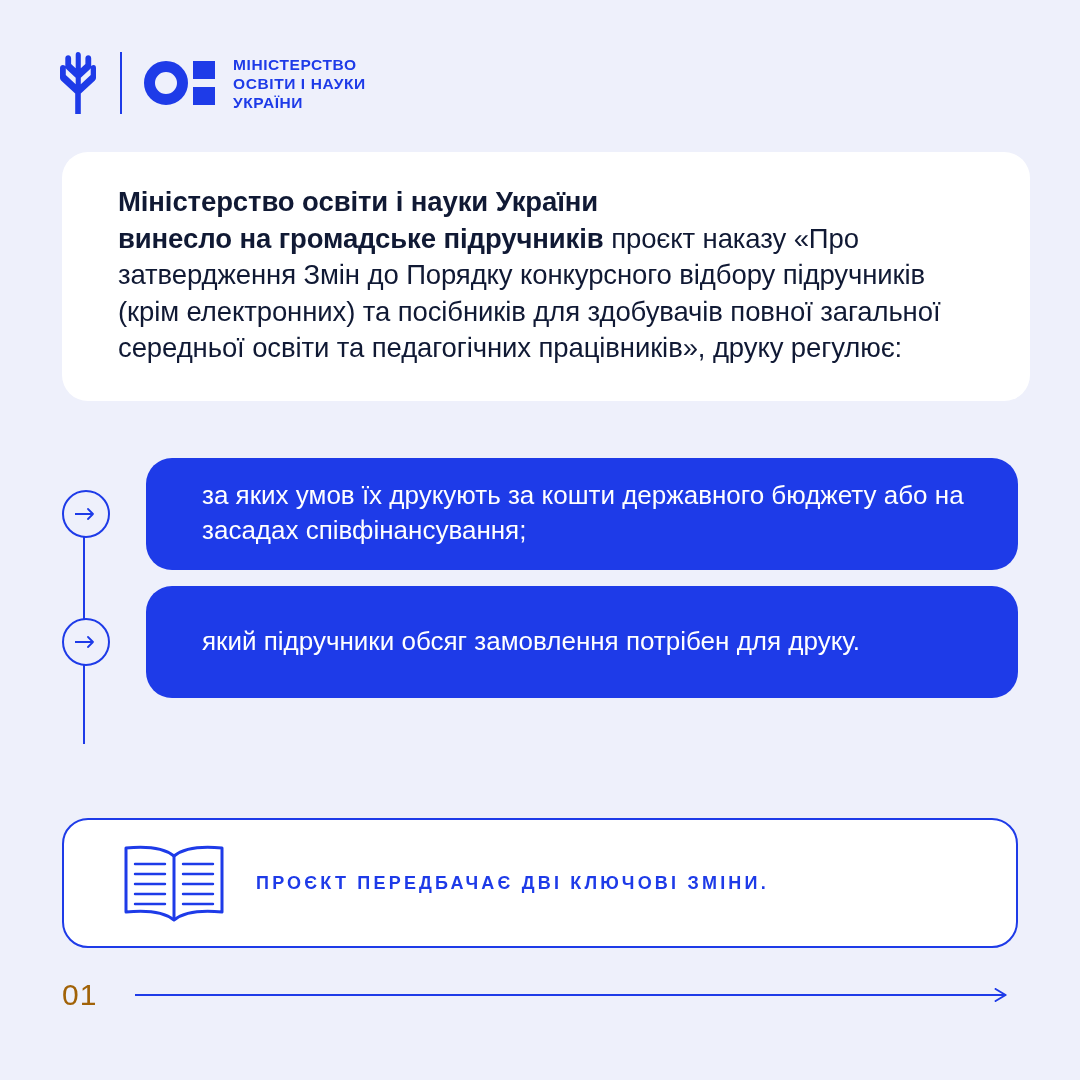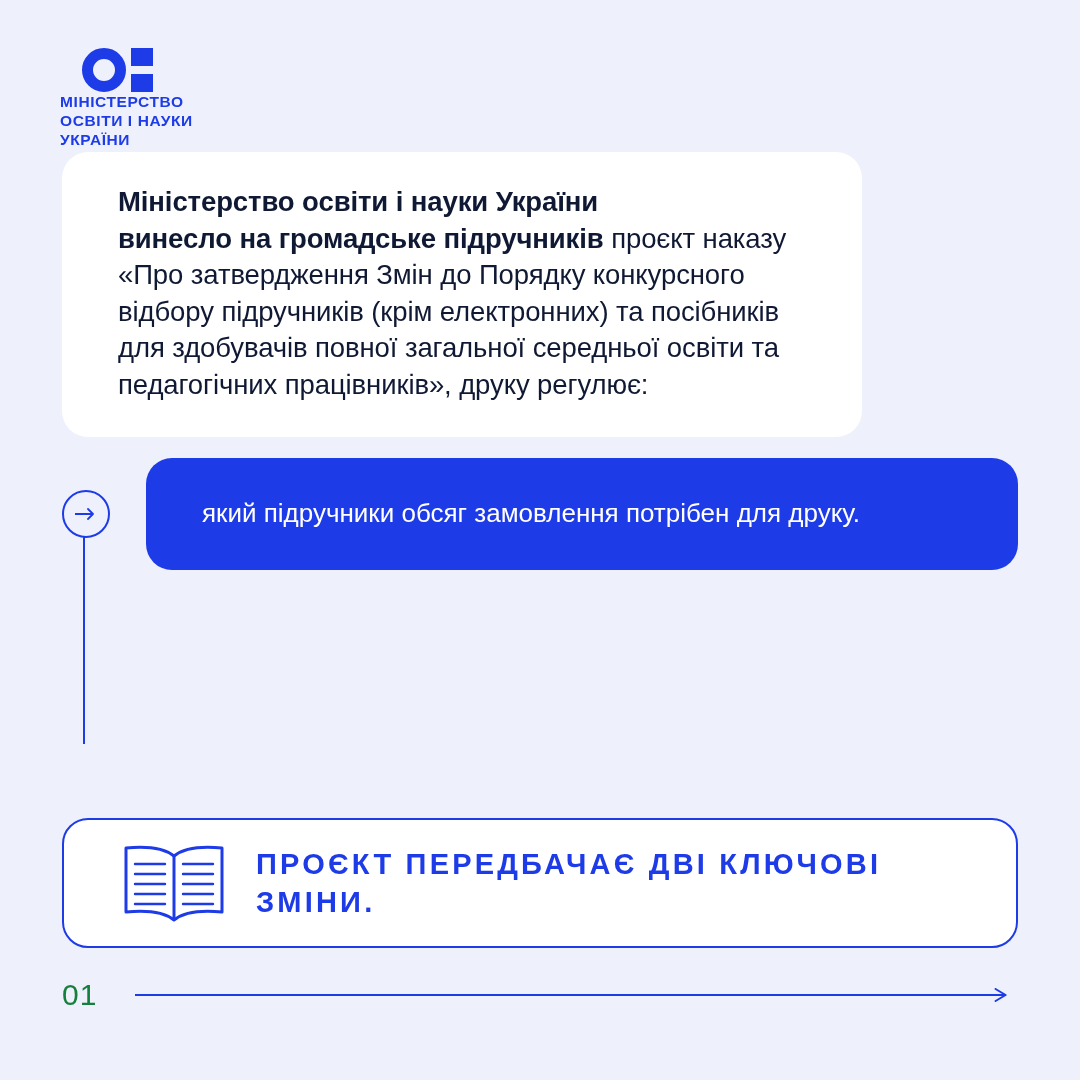--- a/index.html
+++ b/index.html
@@ -16,21 +16,20 @@
   }
 
   
   .header {
     position: absolute;
     top: 48px;
     left: 60px;
     display: flex;
     align-items: center;
     height: 70px;
-    flex-direction: column;
   }
   .trident {
     width: 36px;
     height: 62px;
     display: block;
   }
   .logo-divider {
     width: 2px;
     height: 62px;
     background: #1E3BE8;
@@ -68,21 +67,21 @@
     line-height: 19px;
     letter-spacing: 0.6px;
     text-transform: uppercase;
   }
 
   
   .intro-card {
     position: absolute;
     left: 62px;
     top: 152px;
-    width: 800px;
+    width: 968px;
     box-sizing: border-box;
     background: #ffffff;
     border-radius: 26px;
     padding: 32px 40px 34px 56px;
   }
   .intro-text {
     color: #101934;
     font-size: 27.5px;
     line-height: 36.5px;
     letter-spacing: -0.1px;
@@ -162,37 +161,37 @@
   .book-icon {
     width: 108px;
     min-width: 108px;
     margin-right: 28px;
     display: flex;
     align-items: center;
   }
   .highlight-text {
     color: #1E3BE8;
     font-weight: bold;
-    font-size: 29px;
+    font-size: 18px;
     line-height: 38px;
     letter-spacing: 3.2px;
     text-transform: uppercase;
   }
 
   
   .footer {
     position: absolute;
     left: 62px;
     top: 978px;
     width: 956px;
     display: flex;
     align-items: center;
   }
   .page-num {
-    color: #15803d;
+    color: #a16207;
     font-size: 30px;
     letter-spacing: 1px;
     margin-right: 38px;
   }
   .footer-line {
     flex: 1;
     display: flex;
     align-items: center;
   }
   .footer-line svg { display: block; width: 100%; height: 14px; }
@@ -226,20 +225,28 @@
   <div class="intro-text">
     <b>Міністерство освіти і науки України</b><br>
     <b>винесло на громадське підручників</b><span> проєкт наказу «Про затвердження Змін до Порядку конкурсного відбору підручників (крім електронних) та посібників для здобувачів повної загальної середньої освіти та педагогічних працівників», друку регулює:</span>
   </div>
 </div>
 
 <div class="rows">
   <div class="rail"></div>
 
 
+  <div class="row row-2">
+    <div class="arrow-badge">
+      <svg width="22" height="12" viewBox="0 0 22 12" aria-hidden="true">
+        <path d="M0 6h18M13 1l5 5-5 5" stroke="#1E3BE8" stroke-width="1.8" fill="none" stroke-linecap="round" stroke-linejoin="round"></path>
+      </svg>
+    </div>
+    <div class="pill">за яких умов їх друкують за кошти державного бюджету або на засадах співфінансування;</div>
+  </div>
 
   <div class="row row-3">
     <div class="arrow-badge">
       <svg width="22" height="12" viewBox="0 0 22 12" aria-hidden="true">
         <path d="M0 6h18M13 1l5 5-5 5" stroke="#1E3BE8" stroke-width="1.8" fill="none" stroke-linecap="round" stroke-linejoin="round"></path>
       </svg>
     </div>
     <div class="pill">який підручники обсяг замовлення потрібен для друку.</div>
   </div>
 </div>

